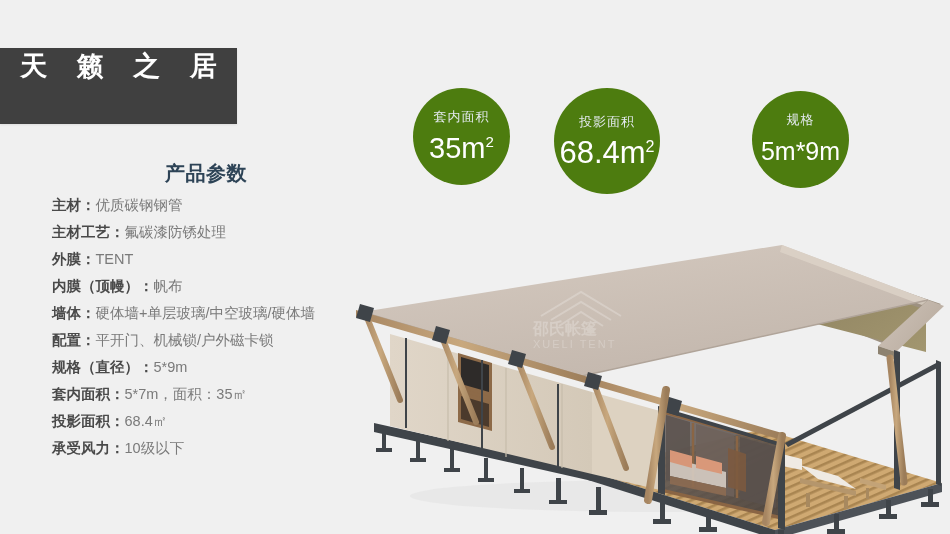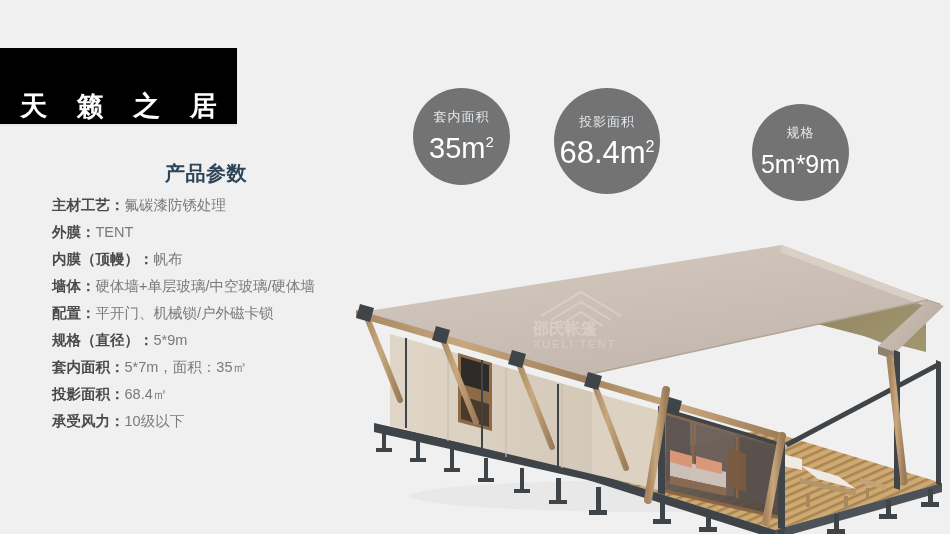--- a/index.html
+++ b/index.html
@@ -9,22 +9,22 @@
     background:#f0f0f0;
     font-family:"Liberation Sans","DejaVu Sans",sans-serif;
     overflow:hidden;
     position:relative;
   }
   #page{position:absolute;inset:0;width:950px;height:534px;background:#f0f0f0;overflow:hidden;}
 
   
   #title-banner{
     position:absolute;left:0;top:48px;width:237px;height:76px;
-    background:#000000;
-    display:flex;align-items:flex-end;justify-content:center;
+    background:#404040;
+    display:flex;align-items:flex-start;justify-content:center;
     box-shadow:0 1px 2px rgba(0,0,0,.08);
   }
   #title-banner .txt{
     color:#ffffff;font-size:27px;font-weight:bold;letter-spacing:11px;
     text-indent:11px;white-space:nowrap;
   }
 
   
   #spec-panel{position:absolute;left:0;top:160px;width:360px;}
   .sec-title{
@@ -34,30 +34,30 @@
   .sec-title.second{margin-top:24px;}
   .spec-row{
     margin:0 0 7px 52px;font-size:14.5px;line-height:20px;white-space:nowrap;
   }
   .spec-row .k{color:#4a4a4a;font-weight:bold;}
   .spec-row .v{color:#7a7a7a;font-weight:normal;}
 
   
   .badge{
     position:absolute;border-radius:50%;
-    background:#737373;color:#fff;
+    background:#4d7c0f;color:#fff;
     display:flex;flex-direction:column;align-items:center;justify-content:center;
   }
   .badge .cap{font-size:13px;line-height:16px;letter-spacing:1px;color:#e3e9ee;}
   .badge .val{font-size:29px;line-height:32px;font-weight:normal;margin-top:7px;letter-spacing:0px;}
   .badge .val sup{font-size:.52em;vertical-align:super;line-height:0;}
   #badge-1{left:413px;top:88px;width:97px;height:97px;}
   #badge-2{left:554px;top:88px;width:106px;height:106px;}
   #badge-2 .val{font-size:31px;}
-  #badge-3{left:752px;top:104px;width:97px;height:97px;}
+  #badge-3{left:752px;top:91px;width:97px;height:97px;}
   #badge-3 .val{font-size:25px;}
 
   
   #illustration{position:absolute;left:330px;top:200px;width:620px;height:334px;}
   #illustration svg{display:block;width:620px;height:334px;}
 
   
   #watermark{
     position:absolute;left:519px;top:286px;width:190px;height:66px;
     opacity:.30;pointer-events:none;
@@ -70,20 +70,23 @@
 <div id="page">
 
   <div id="title-banner">
     <span class="txt">天 籁 之 居</span>
   </div>
 
   <div id="spec-panel">
 
     <div class="sec-title">产品参数</div>
 
+    <div class="spec-row">
+      <span class="k">主材：</span><span class="v">优质碳钢钢管</span>
+    </div>
     <div class="spec-row">
       <span class="k">主材工艺：</span><span class="v">氟碳漆防锈处理</span>
     </div>
     <div class="spec-row">
       <span class="k">外膜：</span><span class="v">TENT</span>
     </div>
     <div class="spec-row">
       <span class="k">内膜（顶幔）：</span><span class="v">帆布</span>
     </div>
     <div class="spec-row">

